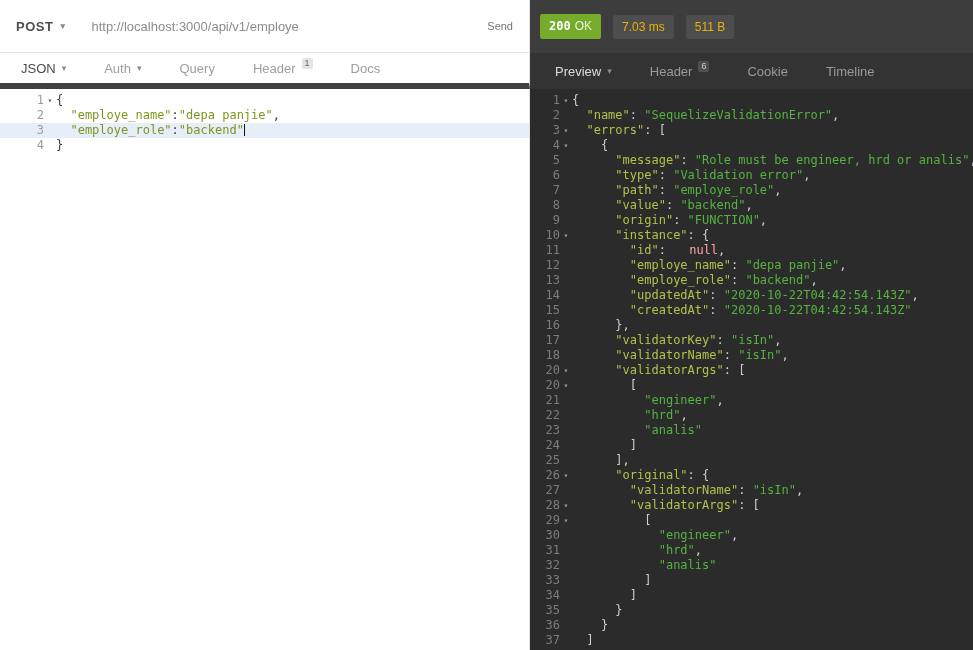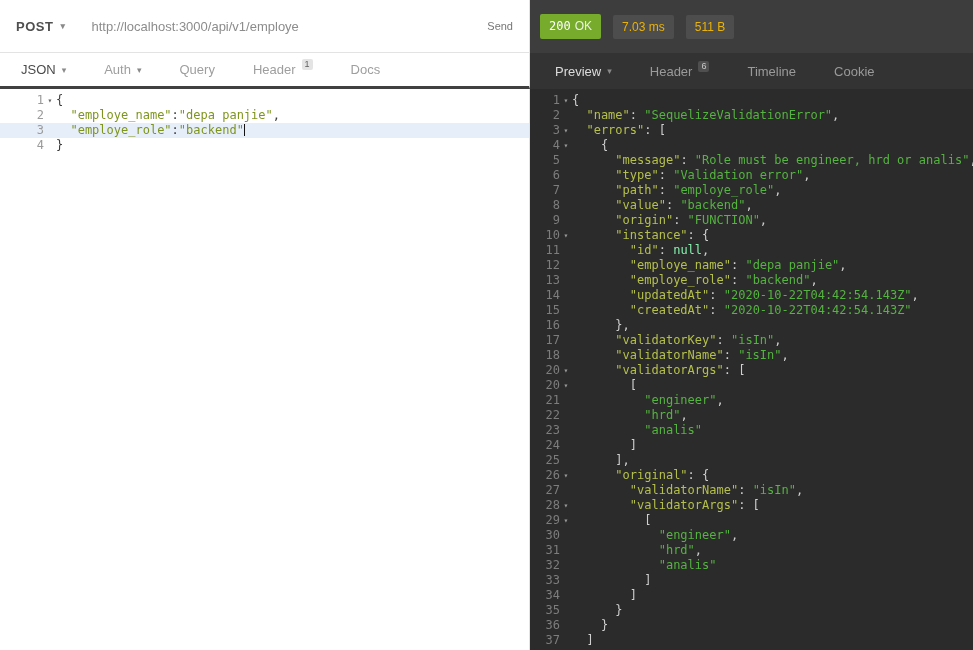--- a/index.html
+++ b/index.html
@@ -14,28 +14,28 @@
   .method { font-size:13px; color:#4f4f4f; font-weight:700; letter-spacing:.5px; cursor:pointer;
             display:flex; align-items:center; gap:7px; }
   .caret { font-size:9px; color:#8a8a8a; }
   .url-input { flex:1; margin-left:26px; border:none; outline:none; background:transparent;
                font-size:13px; color:#8c8c8c; font-family:"Liberation Sans",sans-serif; }
   .send-btn { border:none; background:none; font-size:11px; color:#767676; cursor:pointer;
               font-family:"Liberation Sans",sans-serif; }
   .topbar-right { flex:1; background:#3d3d3d; display:flex; align-items:center; padding:0 10px; gap:12px; }
   .badge { font-size:12px; padding:5px 9px; border-radius:2px; white-space:nowrap; }
   .badge-status { background:#76ab2b; color:#fff; }
-  .badge-status .code { font-weight:normal;margin-top:35px; }
+  .badge-status .code { font-weight:bold;margin-top:35px; }
   .badge-status .txt { color:rgba(255,255,255,.85); margin-left:4px; }
   .badge-dim { background:#4d4d4d; color:#eab308; }
 
   
   .tabbars { display:flex; height:36px; flex:none; }
   .tabbar-left { width:530px; flex:none; background:#fff; display:flex; align-items:center;
-                 border-bottom:3px solid #404040; border-right:1px solid #e3e3e3; padding:0 2px; }
+                 border-bottom:6px solid #404040; border-right:1px solid #e3e3e3; padding:0 2px; }
   .tabbar-right { flex:1; background:#333; display:flex; align-items:center; padding:0 6px; }
   .tab { font-size:13px; color:#9e9e9e; height:100%; display:flex; align-items:center;
          gap:6px; padding:0 19px; cursor:pointer; white-space:nowrap; }
   .tabbar-left .tab.active { color:#4a4a4a; }
   .tabbar-right .tab { color:#9a9a9a;justify-content:center; }
   .tabbar-right .tab.active { color:#dcdcdc; }
   .tab-sup { font-size:9px; line-height:11px; transform:translateY(-5px); padding:0 3px;
              border-radius:2px; }
   .tabbar-left .tab-sup { background:#e4e4e4; color:#5f5f5f; }
   .tabbar-right .tab-sup { background:#4f4f4f; color:#c9c9c9; }
@@ -53,21 +53,21 @@
   .editor-dark  .ln { width:30px; color:#7d7d7d; }
   .fold { flex:none; width:12px; font-size:8px; line-height:15px; text-align:center; cursor:pointer; }
   .editor-light .fold { color:#666; }
   .editor-dark  .fold { color:#999; }
   .code-text { flex:1; }
 
   .editor-light .tk-k, .editor-light .tk-s { color:#7e951d; }
   .editor-light .tk-p { color:#3a3a3a; }
   .editor-dark .tk-k { color:#b5c04b; }
   .editor-dark .tk-s { color:#55b340; }
-  .editor-dark .tk-n { color:#86efac; }
+  .editor-dark .tk-n { color:#fca5a5;margin-left:16px; }
   .editor-dark .tk-p { color:#d0d0d0; }
 
   .editor-light .code-line.active { background:#e6eef9; }
   .cursor { display:inline-block; width:1px; height:12px; background:#111;
             vertical-align:-2px; }
 </style>
 </head>
 <body>
 
 <div class="app">
@@ -112,24 +112,24 @@
     <div class="tabbar-right">
       <div class="tab active">
         <span>Preview</span>
         <span class="caret">▾</span>
       </div>
       <div class="tab">
         <span>Header</span>
         <span class="tab-sup">6</span>
       </div>
       <div class="tab">
-        <span>Timeline</span>
+        <span>Cookie</span>
       </div>
       <div class="tab">
-        <span>Cookie</span>
+        <span>Timeline</span>
       </div>
     </div>
   </div>
 
   <div class="panels">
     <div class="panel-left">
       <div id="request-editor" class="code editor-light">
           <div class="code-line"><span class="ln">1</span><span class="fold">▾</span><span class="code-text"><span class="tk-p">{</span></span></div>
           <div class="code-line"><span class="ln">2</span><span class="fold"></span><span class="code-text"><span class="tk-k">  "employe_name"</span><span class="tk-p">:</span><span class="tk-s">"depa panjie"</span><span class="tk-p">,</span></span></div>
           <div class="code-line active"><span class="ln">3</span><span class="fold"></span><span class="code-text"><span class="tk-k">  "employe_role"</span><span class="tk-p">:</span><span class="tk-s">"backend"</span><span class="cursor"></span></span></div>

